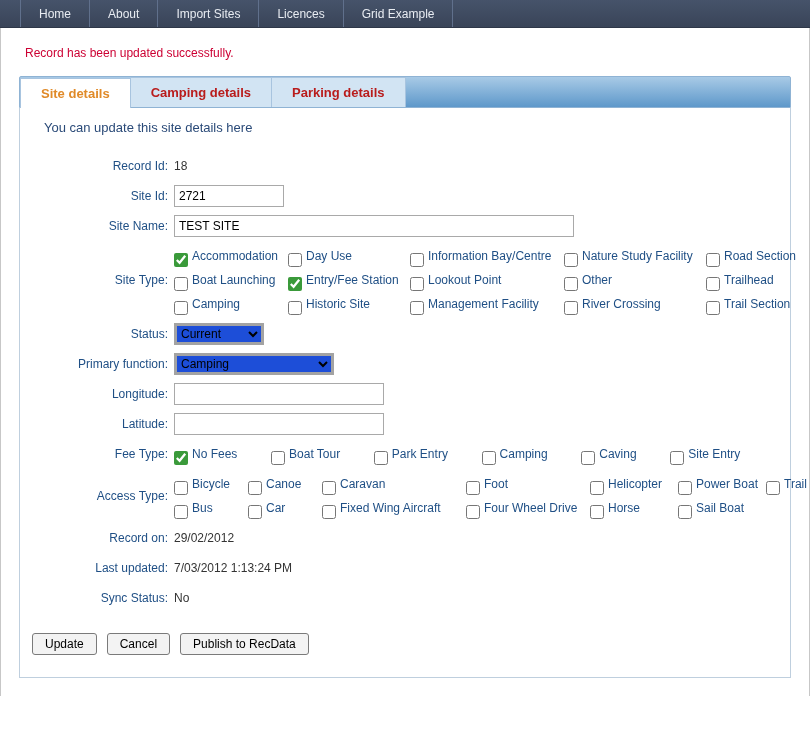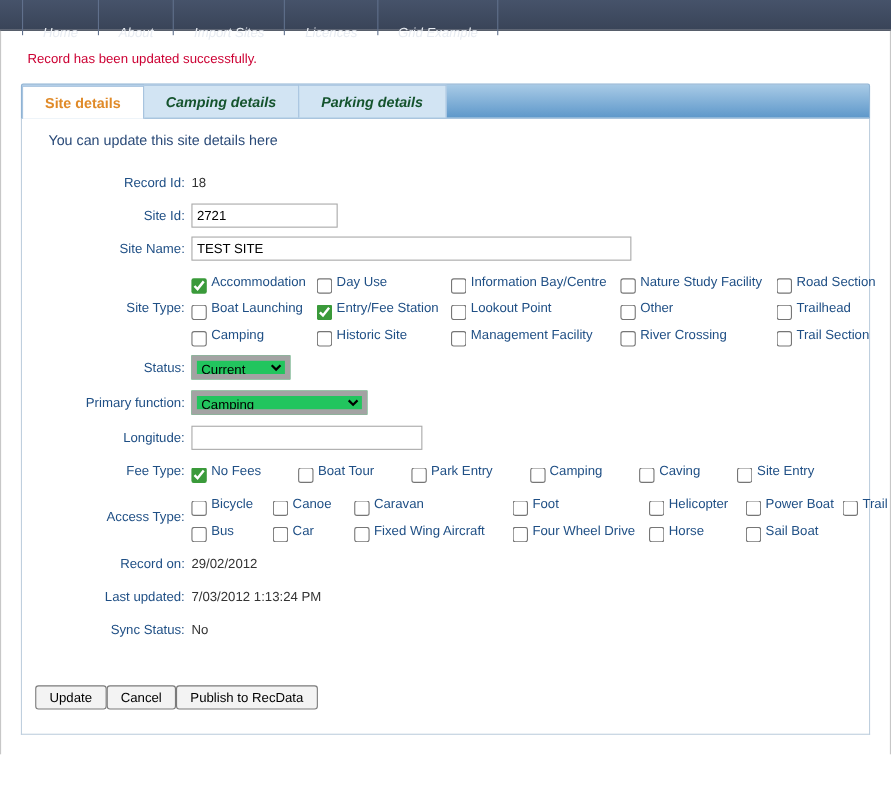--- a/index.html
+++ b/index.html
@@ -17,25 +17,24 @@
     background: linear-gradient(#46536a, #394458);
     height: 28px;
     display: flex;
     align-items: stretch;
     padding-left: 20px;
     border-bottom: 1px solid #2e3748;
   }
   .topnav .nav-item {
     color: #e8ecf2;
     font-size: 12px;
-    padding: 16px 18px;
+    padding: 0 18px;
     line-height: 28px;
     border-right: 1px solid #60708c;
     cursor: pointer;
-    font-style: italic;
   }
   .topnav .nav-item:first-child { border-left: 1px solid #60708c; }
   .content-area {
     padding: 12px 18px 18px 18px;
     border-left: 1px solid #c7c7c7;
     border-right: 1px solid #c7c7c7;
   }
   .status-msg {
     color: #cc0033;
     font-size: 12px;
@@ -65,22 +64,21 @@
   }
   .tab.active {
     background: #ffffff;
     color: #e08a28;
     border-left: 1px solid #a8c4df;
     position: relative;
     top: 1px;
   }
   .tab.inactive {
     background: #d2e4f3;
-    color: #14532d;
-    font-style: italic;
+    color: #b91c1c;
   }
   .panel {
     border: 1px solid #bfcfde;
     border-top: none;
     padding: 8px 20px 60px 20px;
     min-height: 560px;
     position: relative;
   }
   .instruction {
     color: #2a4a78;
@@ -109,26 +107,26 @@
     font-size: 12px;
     line-height: 22px;
   }
   .text-input {
     border: 1px solid #a9a9a9;
     height: 22px;
     padding: 2px 4px;
     font-size: 12px;
     font-family: inherit;
   }
-  .text-input.w1 { width: 133px; }
+  .text-input.w1 { width: 110px; }
   .text-input.w2 { width: 400px; }
   .text-input.w3 { width: 210px; }
   select.drop {
-    border: 5px solid #a3a3a3;
-    background: #22c55e;
+    border: 3px solid #a3a3a3;
+    background: #1d4ed8;
     height: 22px;
     font-size: 12px;
     font-family: inherit;
   }
   select.drop.w1 { width: 90px; }
   select.drop.w2 { width: 160px; }
   .check-grid {
     display: grid;
     gap: 2px 4px;
     align-items: center;
@@ -145,21 +143,21 @@
   }
   .ck-cell input[type=checkbox] {
     width: 14px; height: 14px; margin: 0 4px 0 0;
     accent-color: #3a9a3a;
   }
   .button-row {
     position: absolute;
     left: 12px;
     bottom: 22px;
     display: flex;
-    gap: 0;
+    gap: 10px;
   }
   .btn {
     background: #f3f3f3;
     border: 1px solid #7a7a7a;
     border-radius: 3px;
     padding: 3px 12px;
     font-size: 12px;
     font-family: inherit;
     cursor: pointer;
   }
@@ -294,20 +292,26 @@
       </div>
     </div>
 
     <div class="form-row">
       <div class="form-label">Longitude:</div>
       <div class="form-value">
         <input type="text" class="text-input w3" value="" style="">
       </div>
     </div>
 
+    <div class="form-row">
+      <div class="form-label">Latitude:</div>
+      <div class="form-value">
+        <input type="text" class="text-input w3" value="" style="">
+      </div>
+    </div>
 
     <div class="form-row" style="align-items:center;">
       <div class="form-label">Fee Type:</div>
       <div class="form-value">
         <div class="check-grid feetype" id="feetype-grid">
             <label class="ck-cell">
               <input type="checkbox" checked="" style="">
               <span>No Fees</span>
             </label>
             <label class="ck-cell">

